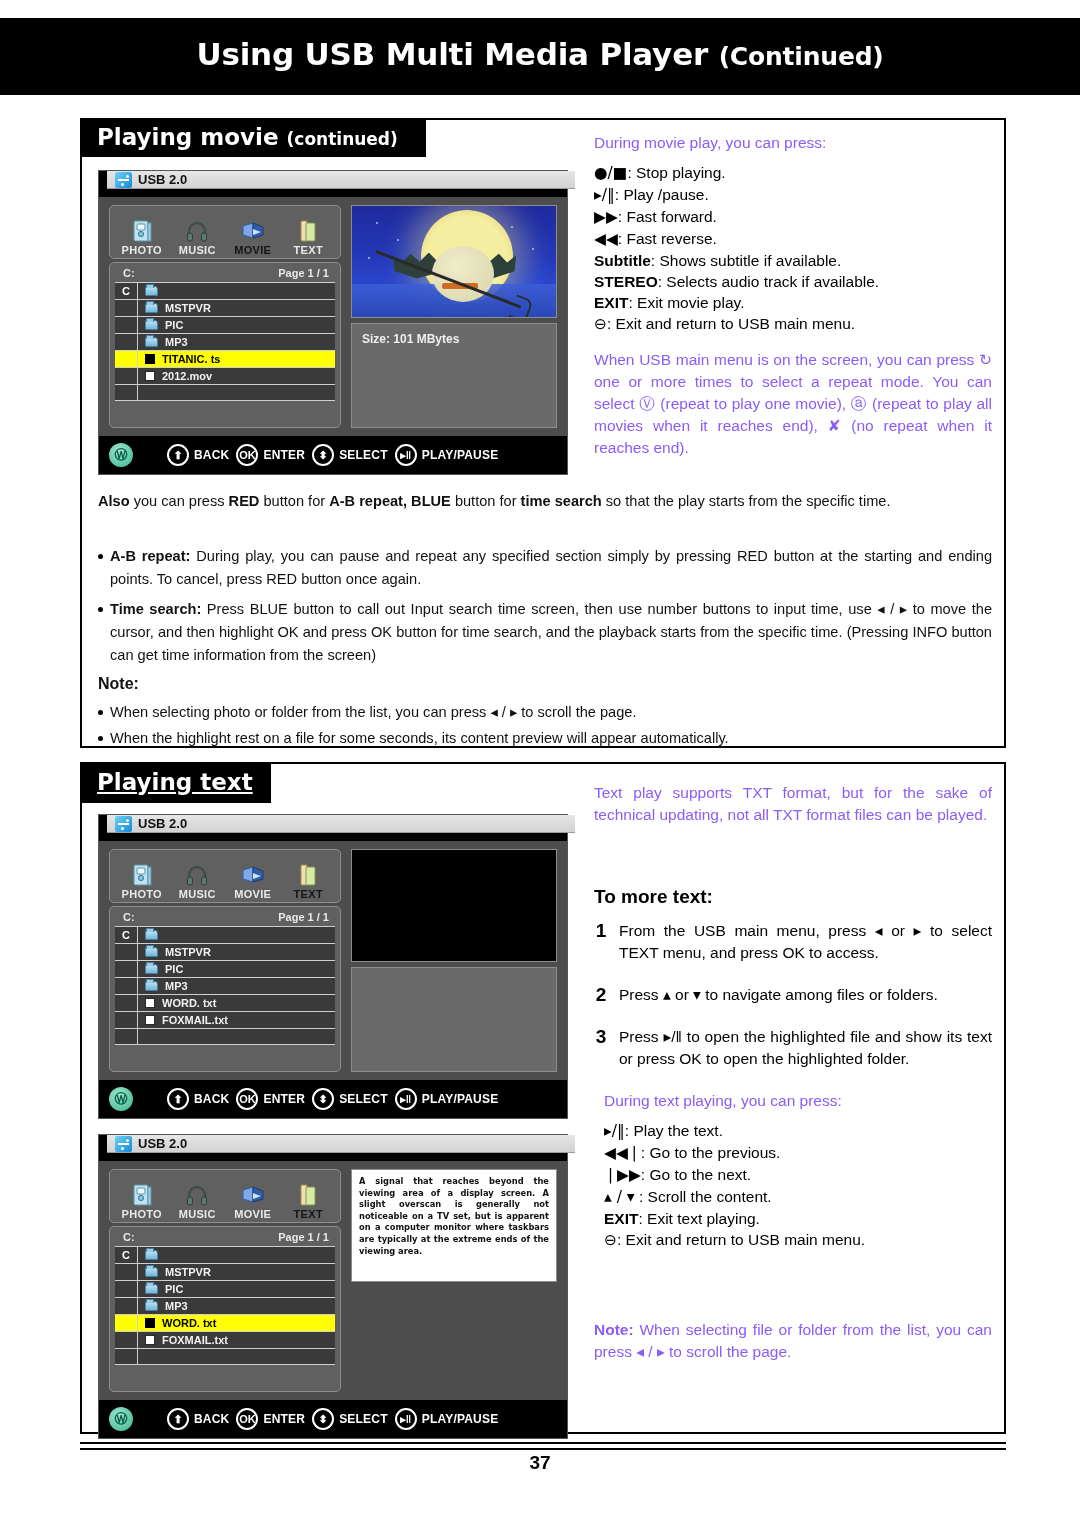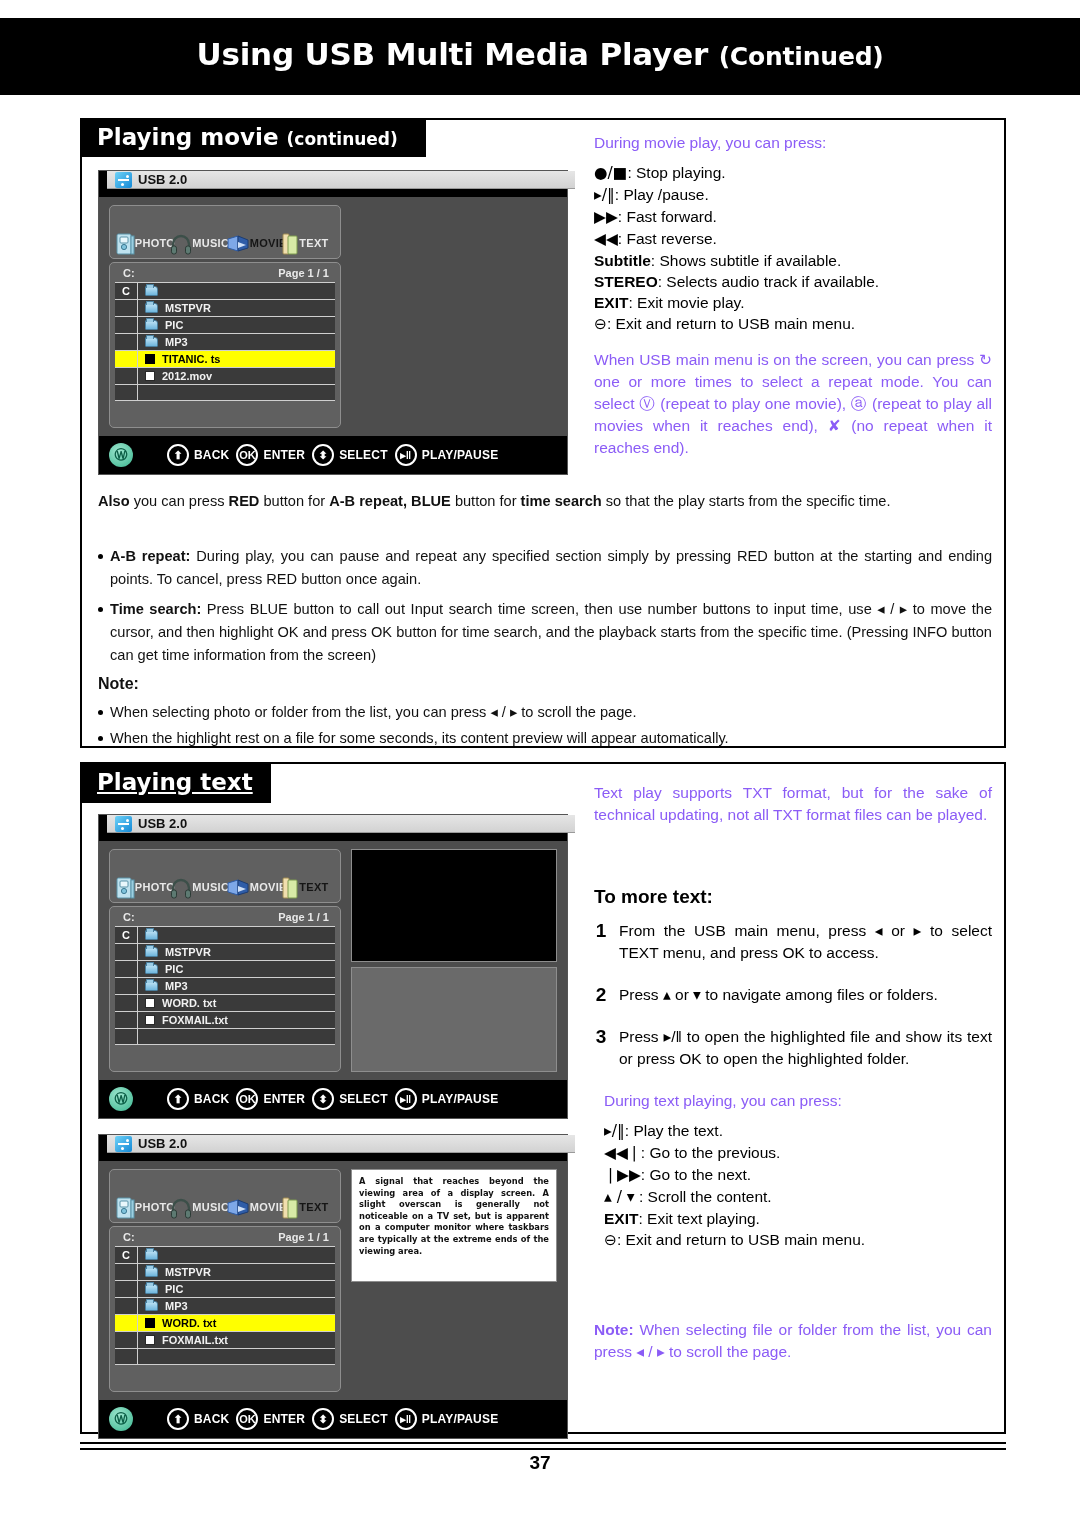--- a/index.html
+++ b/index.html
@@ -83,21 +83,21 @@
   }
   .tv-left { width: 232px; display: flex; flex-direction: column; gap: 3px; }
   .tv-right { flex: 1; display: flex; flex-direction: column; gap: 5px; }
 
   
   .tabstrip {
     background: #606060; border: 1px solid #8e8e8e; border-radius: 5px;
     height: 54px; display: flex; align-items: flex-end; justify-content: space-around;
     padding: 3px 4px 2px 4px;
   }
-  .tab { display: flex; flex-direction: row; align-items: center; width: 54px; }
+  .tab { display: flex; flex-direction: column; align-items: center; width: 54px; }
   .tab .tico { height: 27px; display: flex; align-items: flex-end; justify-content: center; }
   .tab .tlabel {
     font-size: 11px; font-weight: bold; color: #e9e9e9; letter-spacing: 0.3px;
     margin-top: 1px;
   }
   .tab.active .tlabel { color: #151515; }
 
   
   .filelist {
     flex: 1; background: #606060; border: 1px solid #8e8e8e; border-radius: 5px;
@@ -366,20 +366,42 @@
                 <div class="fl-row">
                   <div class="fl-col-c"></div>
                   <div class="fl-name">
                     <span></span>
                   </div>
                 </div>
               </div>
           </div>
         </div>
 
+        <div class="tv-right">
+          <div class="preview-img">
+            <div class="bat-scene">
+              <div class="star" style="left:12%;top:14%"></div>
+                <div class="star" style="left:22%;top:30%"></div>
+              <div class="star" style="left:78%;top:18%"></div>
+                <div class="star" style="left:88%;top:38%"></div>
+              <div class="star" style="left:60%;top:8%"></div>
+                <div class="star" style="left:8%;top:46%"></div>
+              <div class="bat-moon"></div>
+              <div class="bat-sea"></div>
+              <div class="wing l"></div>
+                <div class="wing r"></div>
+              <div class="bat-body"></div>
+              <div class="bat-feet"></div>
+              <div class="trident"></div>
+            </div>
+          </div>
+          <div class="info-panel">
+            <div class="sz">Size: 101 MBytes</div>
+          </div>
+        </div>
       </div>
 
       <div class="tv-foot">
         <div class="ph-logo">Ⓦ</div>
         <div class="hints" id="hints1">
             <div class="hint">
               <span class="glyph">⬆</span>
               <span class="htext">BACK</span>
             </div>
             <div class="hint">

